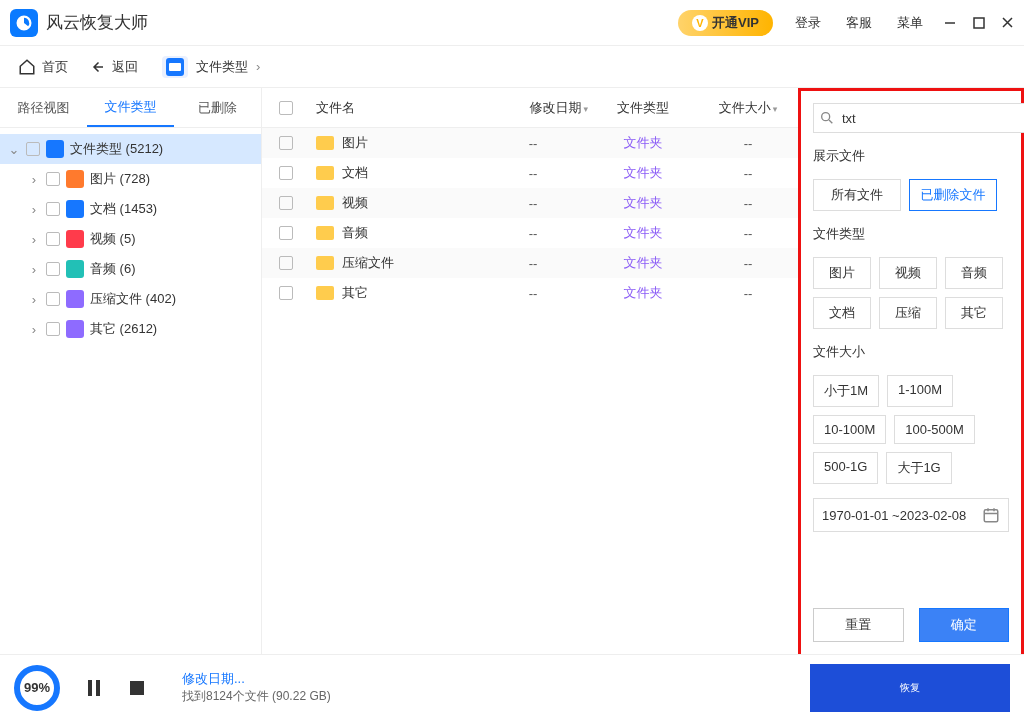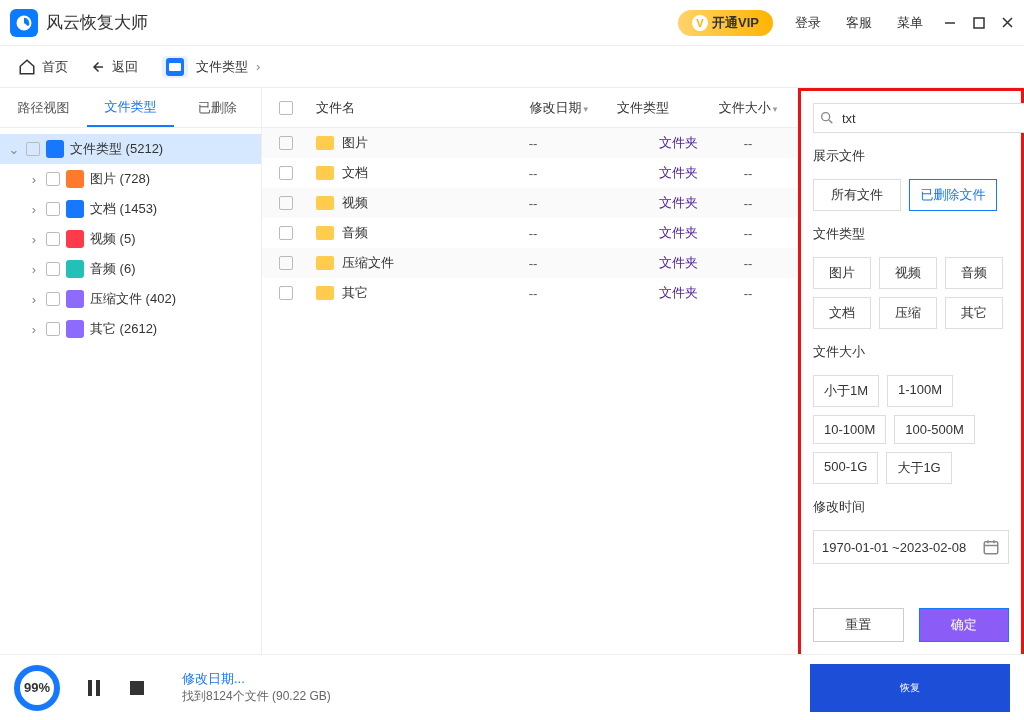--- a/index.html
+++ b/index.html
@@ -44,36 +44,36 @@
 .thead .c1{width:48px;display:flex;justify-content:center}
 .thead .c2{flex:1;padding-left:6px}
 .thead .c3{width:110px;text-align:right}
 .thead .c4{width:110px;text-align:center}
 .thead .c5{width:100px;text-align:center}
 .trow{display:flex;height:30px;align-items:center}
 .trow:nth-child(odd){background:#fafafa}
 .trow .c1{width:48px;display:flex;justify-content:center}
 .trow .c2{flex:1;display:flex;align-items:center;gap:8px;padding-left:6px}
 .trow .c3{width:110px;text-align:center;color:#555}
-.trow .c4{width:110px;text-align:right;color:#4c1d95}
+.trow .c4{width:110px;text-align:center;color:#8b5cf6}
 .trow .c5{width:100px;text-align:center;color:#555}
 .right{width:226px;border:3px solid #e11;border-bottom:none;padding:12px;display:flex;flex-direction:column;gap:14px;position:relative}
 .search-row{display:flex}
 .search-in{flex:1;height:30px;border:1px solid #ddd;border-right:none;padding:0 8px 0 28px;outline:none}
 .search-wrap{position:relative;flex:1}
 .search-wrap svg{position:absolute;left:6px;top:7px}
 .filter-title{font-size:13px;color:#333}
 .chip-row{display:flex;flex-wrap:wrap;gap:8px}
 .chip{border:1px solid #ddd;padding:6px 10px;cursor:pointer;background:#fff;min-width:58px;text-align:center}
 .chip.wide{min-width:88px}
 .chip.active{border-color:#1677ff;color:#1677ff}
 .date-box{border:1px solid #ddd;height:34px;display:flex;align-items:center;padding:0 8px;gap:6px;justify-content:space-between}
 .right-actions{position:absolute;bottom:12px;left:12px;right:12px;display:flex;gap:15px}
 .btn{flex:1;height:34px;border:1px solid #ccc;background:#fff;cursor:pointer}
-.btn.primary{background:#8b5cf6;color:#fff;border-color:#1677ff}
+.btn.primary{background:#3b82f6;color:#fff;border-color:#1677ff}
 .footer{height:66px;border-top:1px solid #eee;display:flex;align-items:center;padding:0 14px;gap:28px}
 .prog-ring{width:46px;height:46px;border:6px solid #1677ff;border-radius:50%;display:flex;align-items:center;justify-content:center;font-size:12px;font-weight:600}
 .media-btn{width:14px;cursor:pointer}
 .scan-info{margin-left:10px}
 .scan-info .t{color:#1677ff}
 .scan-info .s{color:#666;font-size:12px}
 .recover-btn{margin-left:auto;width:200px;height:48px;background:#1d4ed8;color:#fff;border:none;font-size:10px;cursor:pointer}
 .sort-caret{font-size:9px;color:#999;margin-left:2px}
 </style>
 </head>
@@ -306,21 +306,20 @@
     <div class="filter-title">文件大小</div>
     <div class="chip-row" id="size-chips">
         <div class="chip">小于1M</div>
         <div class="chip">1-100M</div>
         <div class="chip">10-100M</div>
         <div class="chip">100-500M</div>
         <div class="chip">500-1G</div>
         <div class="chip">大于1G</div>
       </div>
 
-    <div class="filter-title">修改时间</div>
     <div class="date-box">
       <span><span>1970-01-01</span> ~<span>2023-02-08</span></span>
       <svg width="18" height="18" viewBox="0 0 24 24">
           <rect x="3" y="5" width="18" height="16" rx="2" fill="none" stroke="#888" stroke-width="2"></rect>
           <path stroke="#888" stroke-width="2" d="M3 10h18M8 3v4M16 3v4"></path>
         </svg>
     </div>
 
     <div class="right-actions">
       <button class="btn">重置</button>

